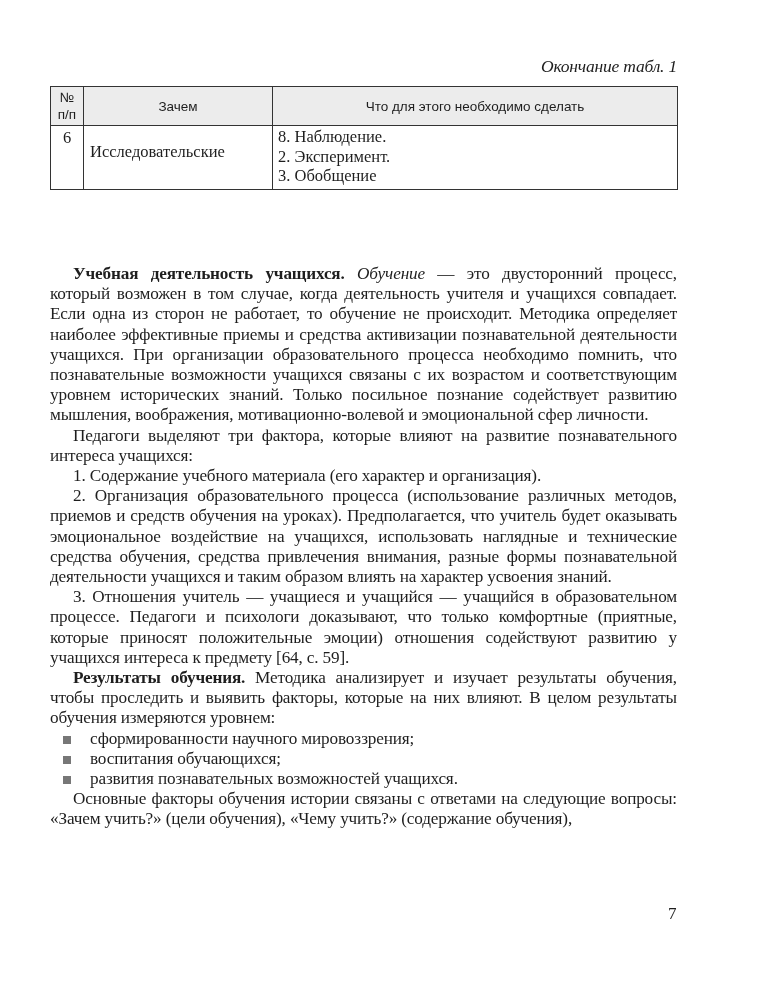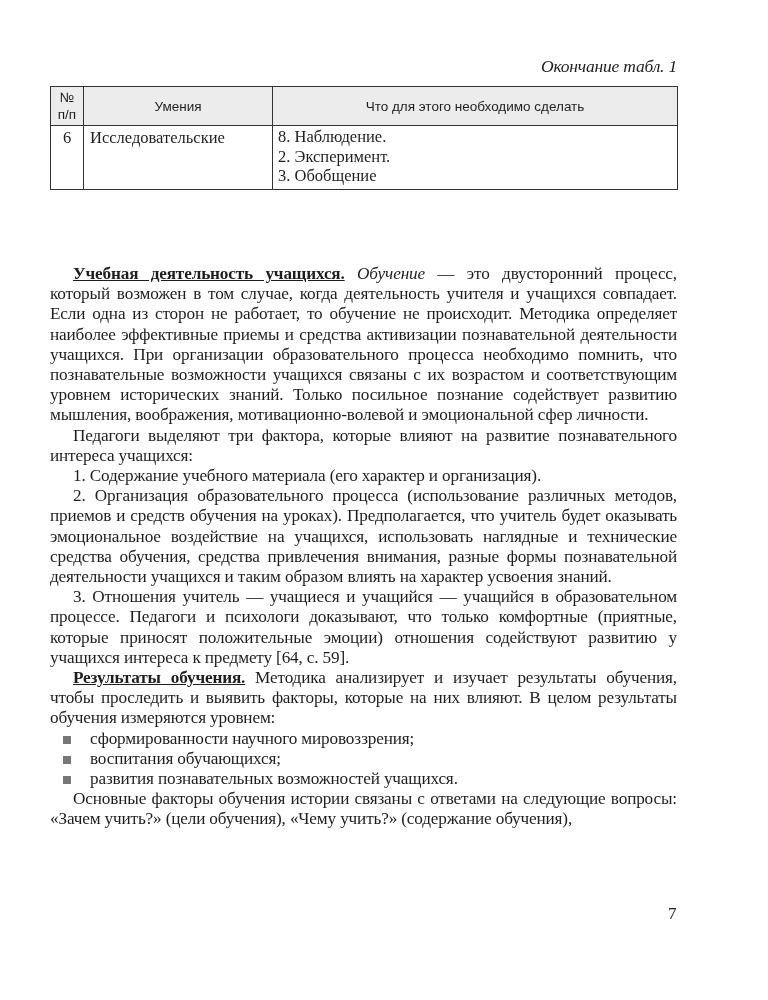--- a/index.html
+++ b/index.html
@@ -17,30 +17,30 @@
     border-collapse: collapse; font-size: 16.5px;
   }
   table.t td, table.t th { border: 1.5px solid #333; vertical-align: top; }
   table.t th {
     background: #ececec; font-family: "Liberation Sans", "DejaVu Sans", sans-serif;
     font-weight: normal; font-size: 13.5px; vertical-align: middle; height: 38px; padding: 0;
   }
   th.c1 { width: 32px; line-height: 17px; }
   th.c2 { width: 188px; }
   td.num { text-align: center; padding: 2px 0 0 0; }
-  td.skill { padding: 2px 0 0 6px; }
+  td.skill { padding: 16px 0 0 6px; }
   td.todo { padding: 1px 4px 3px 5px; line-height: 19.5px; }
   td.todo div { text-align: justify; text-align-last: left; }
   .body {
     position: absolute; left: 50px; top: 264px; width: 627px;
     font-size: 17.2px; line-height: 20.2px; text-align: justify;
     letter-spacing: -0.15px;
   }
   .body p { margin: 0; text-indent: 23px; }
-  .body b { font-weight: bold; text-decoration: underline; }
+  .body b { font-weight: bold; }
   .body i { }
   ul.bullets { list-style: none; margin: 0; padding: 0 0 0 40px; }
   ul.bullets li { position: relative; text-align: justify; }
   ul.bullets li .bullet {
     position: absolute; left: -27px; top: 7px; width: 8px; height: 8px; background: #777;
   }
   .pagenum {
     position: absolute; left: 668px; top: 904px; font-size: 17px;
   }
 </style>
@@ -49,21 +49,21 @@
 
 <div class="caption">Окончание табл. 1</div>
 
 <table class="t">
   <thead>
     <tr>
       <th class="c1">
         <div>№</div>
         <div>п/п</div>
       </th>
-      <th class="c2">Умения</th>
+      <th class="c2">Зачем</th>
       <th class="c3">Что для этого необходимо сделать</th>
     </tr>
   </thead>
   <tbody>
     <tr style="height:63px;">
       <td class="num">6</td>
       <td class="skill">Исследовательские</td>
       <td class="todo">
         <div>8. Наблюдение.</div>
         <div>2. Эксперимент.</div>

